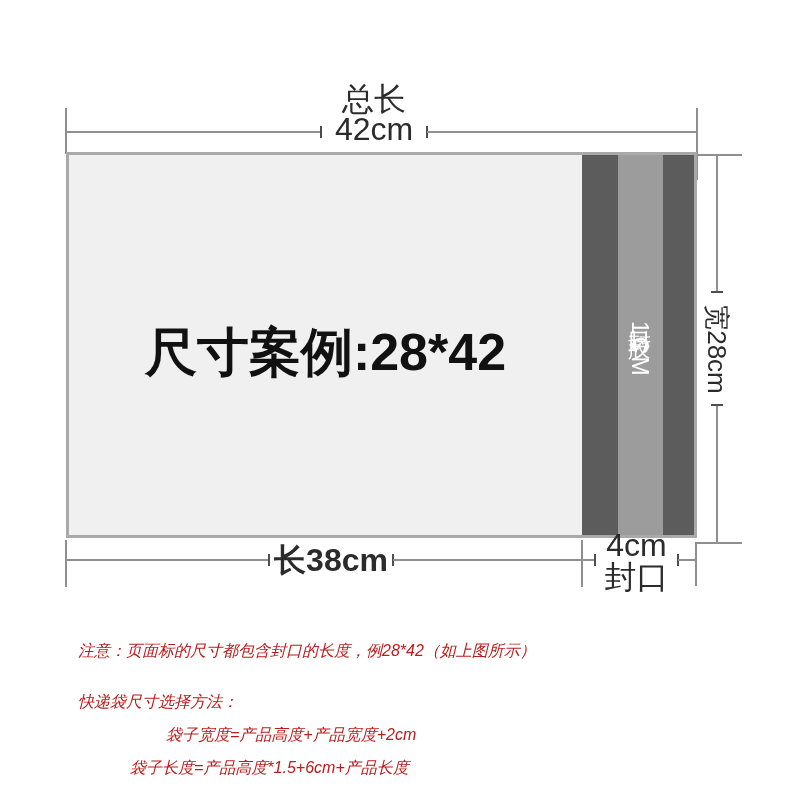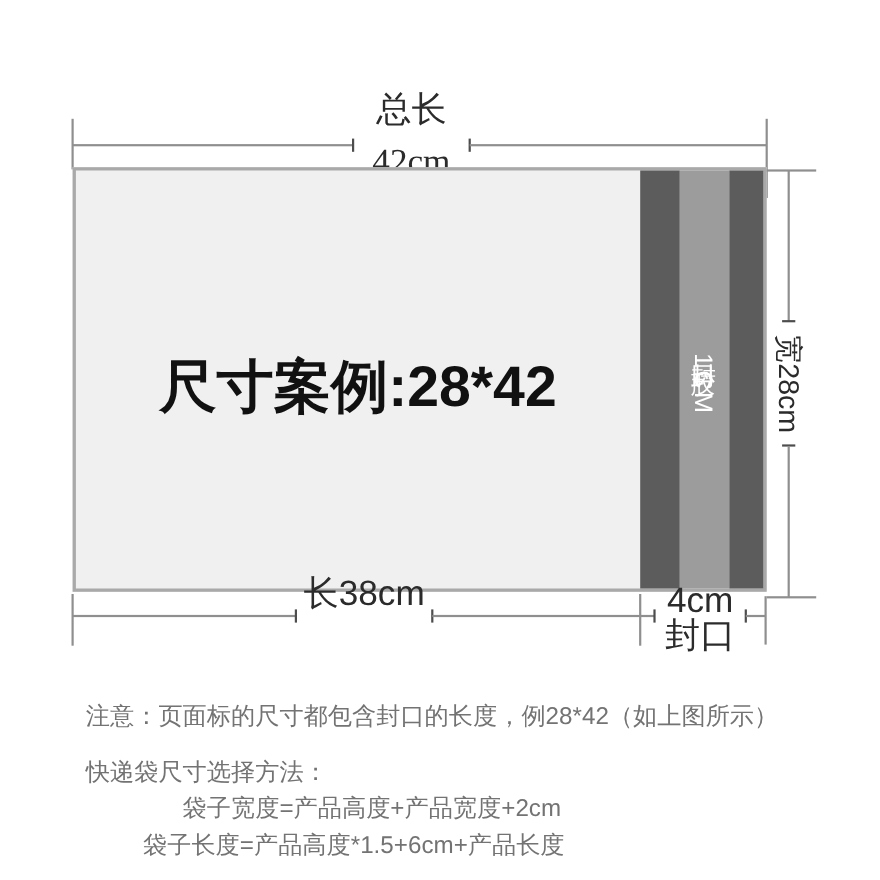--- a/index.html
+++ b/index.html
@@ -54,32 +54,32 @@
     font-size: 23px;
     letter-spacing: 3px;
     white-space: nowrap;
   }
   .rot90 {
     transform: rotate(90deg);
     transform-origin: center center;
   }
   .note {
     position: absolute;
-    font-size: 22px; line-height: 27px;
-    color: #737373; white-space: nowrap;
+    font-size: 16px; line-height: 27px;
+    color: #b91c1c; white-space: nowrap; font-style: italic;
   }
 </style>
 </head>
 <body>
 
 <div class="dim-text" style="left:299px; top:84px; width:150px;">总长</div>
 
 <div class="hline" style="left:66px; top:131px; width:255px;"></div>
 <div class="tick-v" style="left:320px; top:126px;"></div>
-<div class="dim-text" style="left:326px; top:131px; width:96px;font-family:Liberation Serif, serif;">42cm</div>
+<div class="dim-text" style="left:326px; top:114px; width:96px;">42cm</div>
 <div class="tick-v" style="left:426px; top:126px;"></div>
 <div class="hline" style="left:427px; top:131px; width:270px;"></div>
 
 <div class="vline" style="left:65px; top:108px; height:46px;"></div>
 <div class="vline" style="left:696px; top:108px; height:72px;"></div>
 
 <div class="bag">
   <div class="bag-title">尺寸案例:28*42</div>
 
   <div class="band band-dark1"></div>
@@ -96,21 +96,21 @@
 <div class="tick-h" style="left:711px; top:291px;"></div>
 <div class="dim-text rot90" style="left:657px; top:334px; width:120px; font-size:26px;">宽28cm</div>
 <div class="tick-h" style="left:711px; top:404px;"></div>
 <div class="vline" style="left:716px; top:406px; height:137px;"></div>
 
 <div class="vline" style="left:65px; top:540px; height:47px;"></div>
 <div class="vline" style="left:581px; top:540px; height:47px;"></div>
 
 <div class="hline" style="left:66px; top:559px; width:203px;"></div>
 <div class="tick-v" style="left:268px; top:554px;"></div>
-<div class="dim-text" style="left:272px; top:524px; width:118px;">长38cm</div>
+<div class="dim-text" style="left:272px; top:545px; width:118px;font-weight:bold;">长38cm</div>
 <div class="tick-v" style="left:392px; top:554px;"></div>
 <div class="hline" style="left:393px; top:559px; width:189px;"></div>
 
 <div class="hline" style="left:582px; top:559px; width:13px;"></div>
 <div class="tick-v" style="left:594px; top:554px;"></div>
 <div class="dim-text" style="left:595px; top:530px; width:83px;">4cm</div>
 <div class="tick-v" style="left:677px; top:554px;"></div>
 <div class="hline" style="left:678px; top:559px; width:18px;"></div>
 <div class="vline" style="left:695px; top:542px; height:44px;"></div>
 

